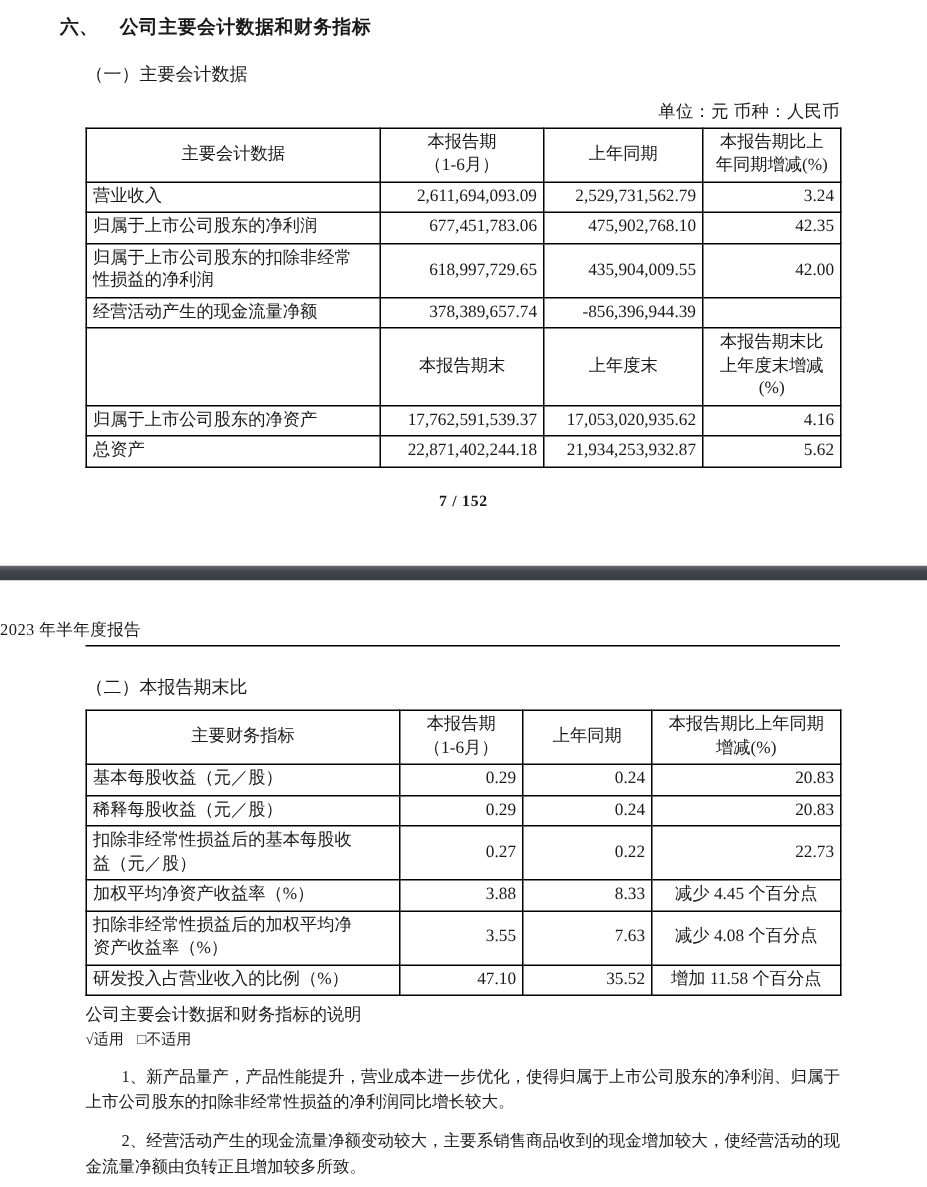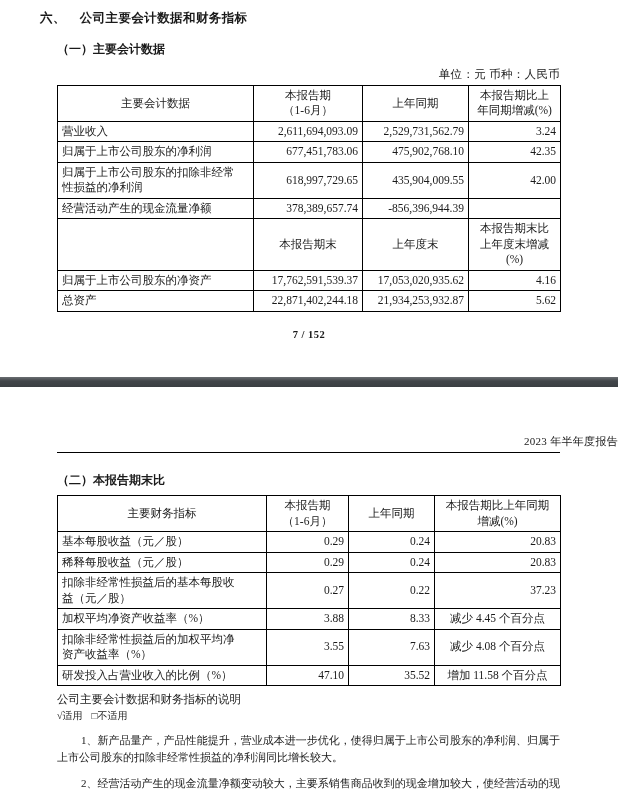--- a/index.html
+++ b/index.html
@@ -32,21 +32,21 @@
   .heading-main {
     font-weight: bold;
     font-size: 12.5px;
     letter-spacing: 0.4px;
     margin: 9px 0 0 40px;
     line-height: 1.5;
   }
   .heading-main .num { margin-right: 14px; }
 
   .heading-sub {
-    font-weight: bold;
+    font-weight: normal;
     font-size: 12px;
     margin: 12px 0 0 57px;
     line-height: 1.5;
   }
 
   .unit-line {
     font-size: 11.5px;
     text-align: right;
     margin: 9px 58px 3px 0;
     letter-spacing: 0.3px;
@@ -107,23 +107,23 @@
   .page-gap {
     height: 10px;
     background: linear-gradient(to bottom, #6a6e72 0%, #42464a 40%, #3a3e42 100%);
   }
 
   
   #page-two {
     padding-top: 0;
   }
   .running-head {
-    text-align: right;
+    text-align: left;
     font-size: 11px;
-    padding-top: 47px;
+    padding-top: 25px;
     letter-spacing: 0.3px;
   }
   .head-rule {
     border-bottom: 1.4px solid #000;
     margin: 3px 58px 0 57px;
   }
 
   .note-title {
     font-size: 11.5px;
     margin: 5px 0 0 57px;
@@ -284,21 +284,21 @@
         <td class="num">20.83</td>
       </tr>
 
       <tr class="row-h2">
         <td class="label">
           <div>扣除非经常性损益后的基本每股收</div>
           <div>益（元／股）</div>
         </td>
         <td class="num">0.27</td>
         <td class="num">0.22</td>
-        <td class="num">37.23</td>
+        <td class="num">22.73</td>
       </tr>
 
       <tr class="row-h">
         <td class="label">加权平均净资产收益率（%）</td>
         <td class="num">3.88</td>
         <td class="num">8.33</td>
         <td class="hcenter">减少 4.45 个百分点</td>
       </tr>
 
       <tr class="row-h2">

